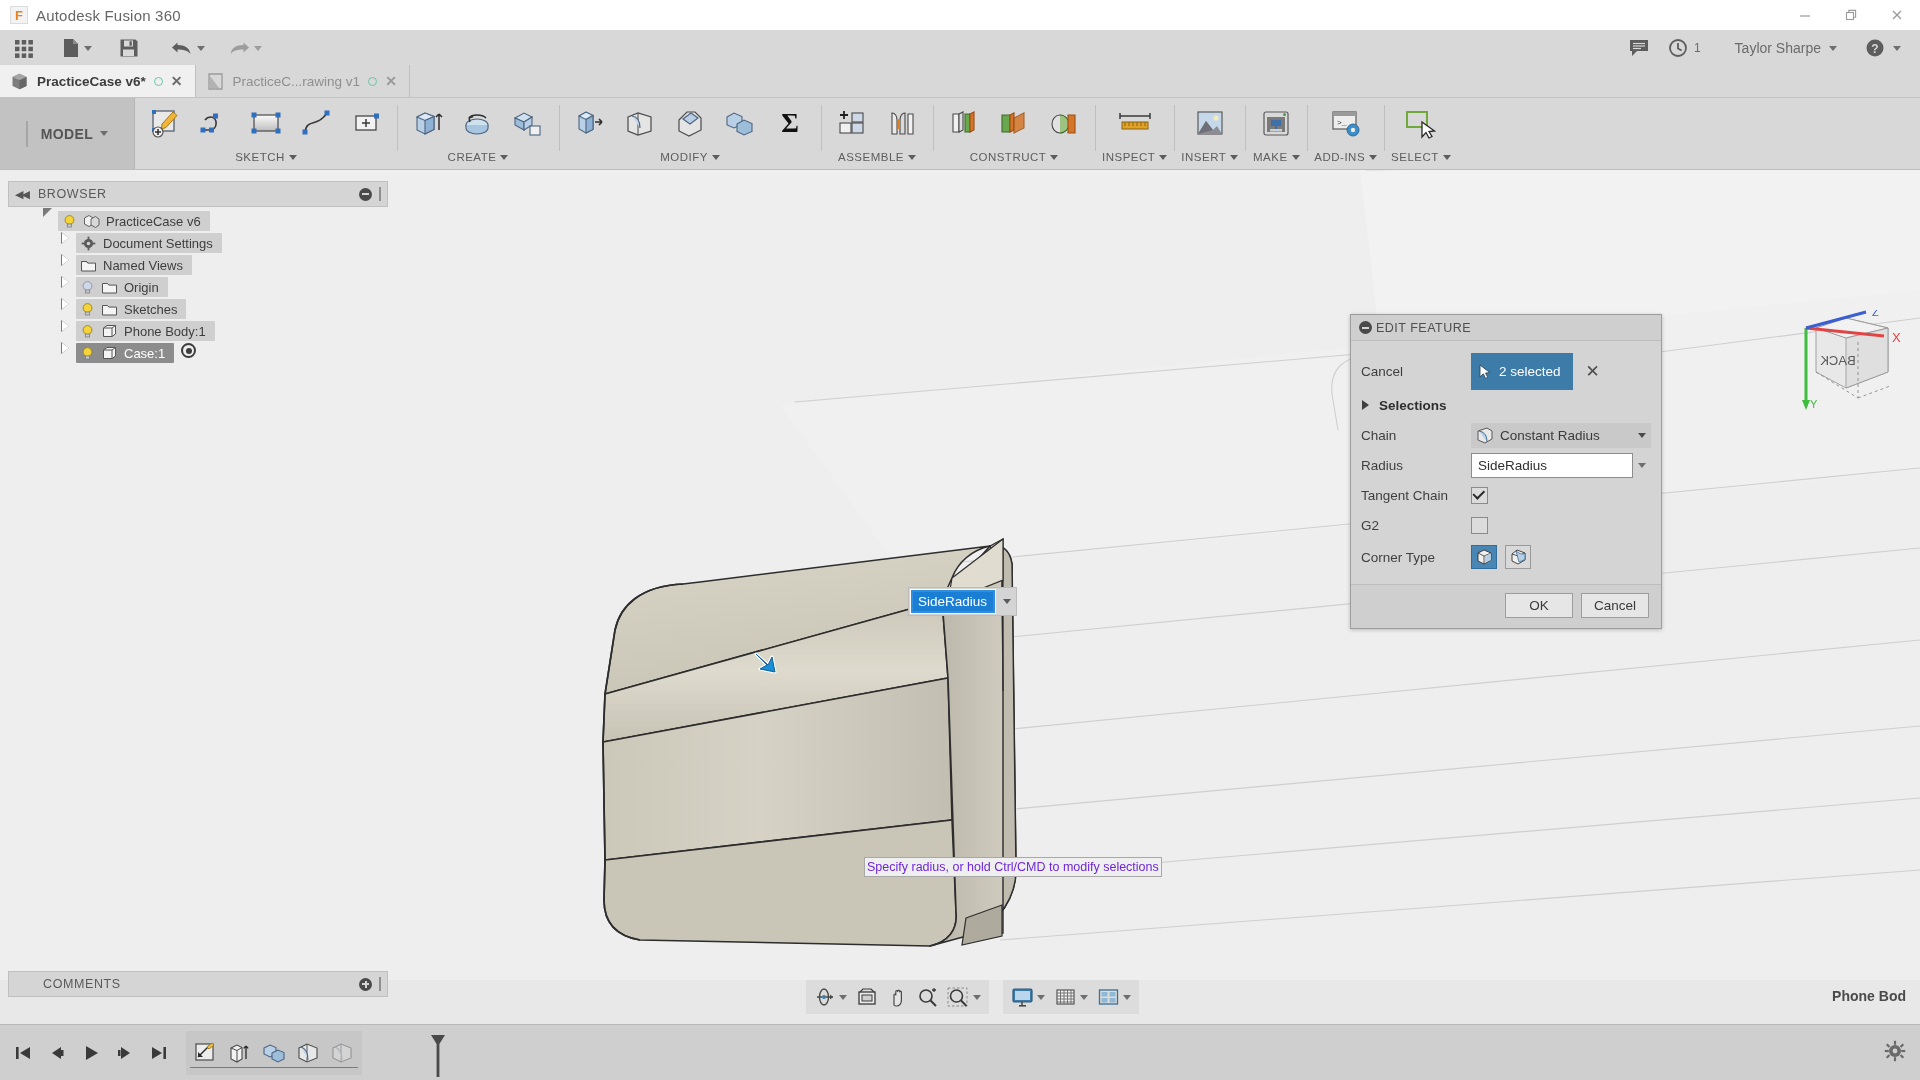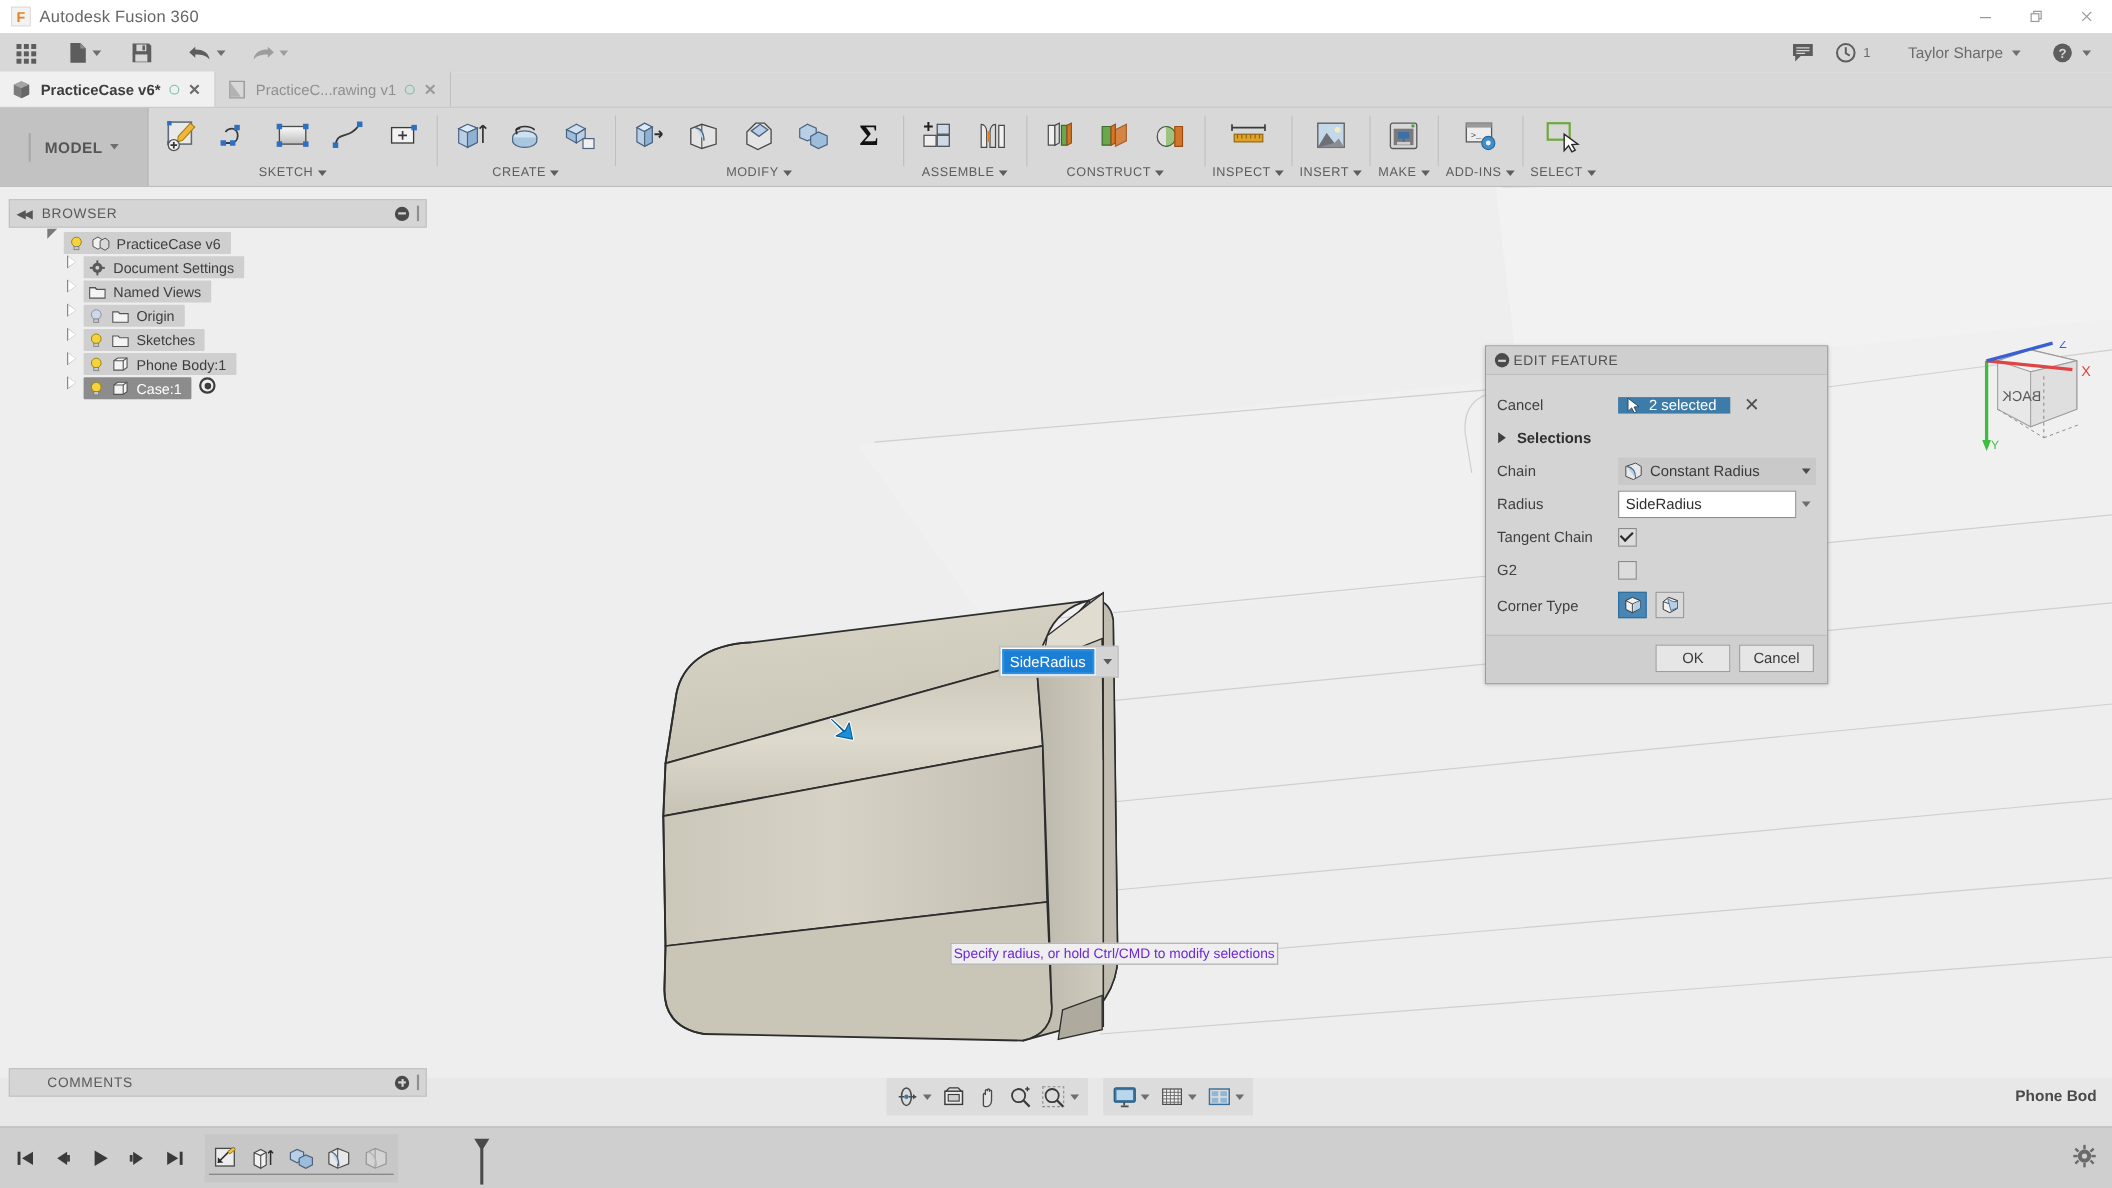--- a/index.html
+++ b/index.html
@@ -170,21 +170,21 @@
   }
   .dlg-title {
     height:26px; background:#cfcfcf; border-bottom:1px solid #bdbdbd;
     display:flex; align-items:center; gap:4px; padding:0 8px;
     font-size:12.5px; color:#4f4f4f; letter-spacing:.5px;
   }
   .dlg-body { padding:12px 10px 10px 10px; background:#d4d4d4; }
   .drow { display:flex; align-items:center; min-height:30px; }
   .dlabel { width:110px; font-size:13.5px; color:#3f3f3f; flex:0 0 110px; }
   .sel-button {
-    background:#3d7ca8; color:#fff; font-size:13.5px; height:15px;
+    background:#3d7ca8; color:#fff; font-size:13.5px; height:37px;
     display:flex; align-items:center; gap:7px; padding:0 12px 0 8px;
   }
   .dlg-x { font-size:17px; color:#4f4f4f; margin-left:13px; line-height:1; font-weight:500;}
   .selections-row { display:flex; align-items:center; gap:10px; height:30px; padding-left:1px; }
   .selections-row .tri {
     width:0;height:0;border-top:5px solid transparent;border-bottom:5px solid transparent;border-left:7px solid #3f3f3f;
   }
   .selections-row .lbl { font-size:13.5px; color:#2f2f2f; font-weight:bold; }
   .combo {
     flex:1; height:25px; background:#c9c9c9; display:flex; align-items:center;

